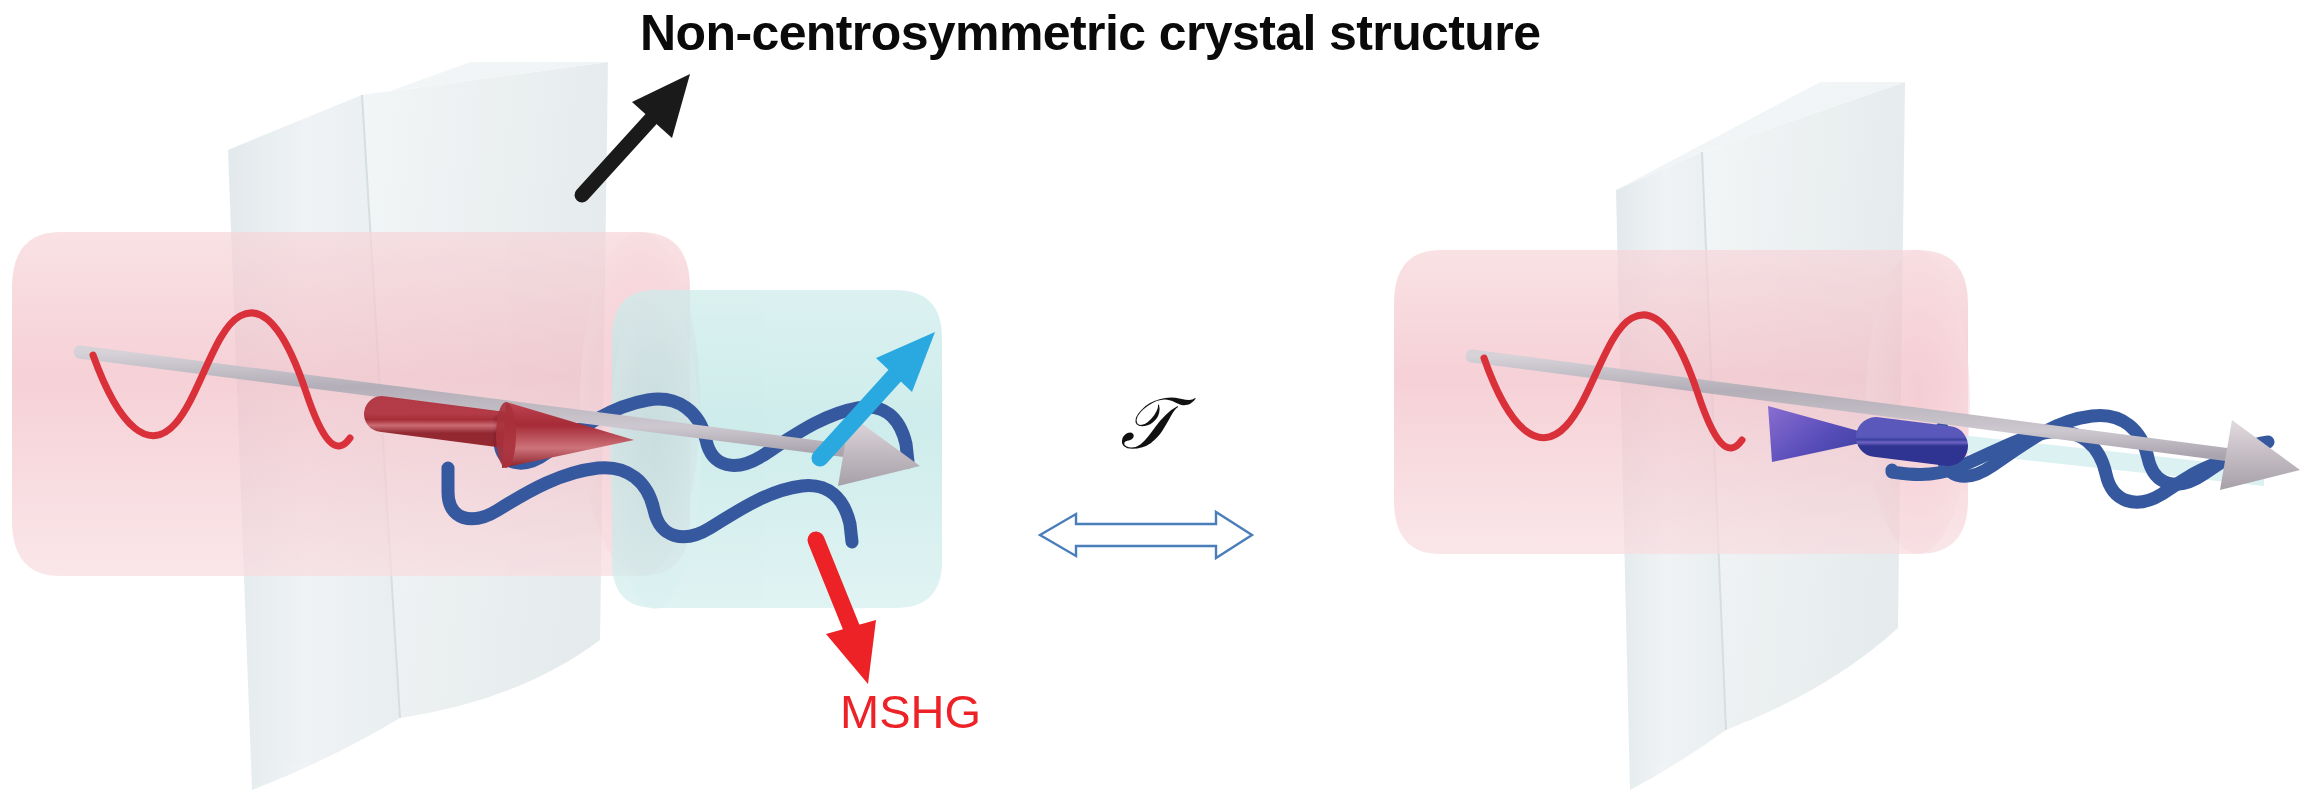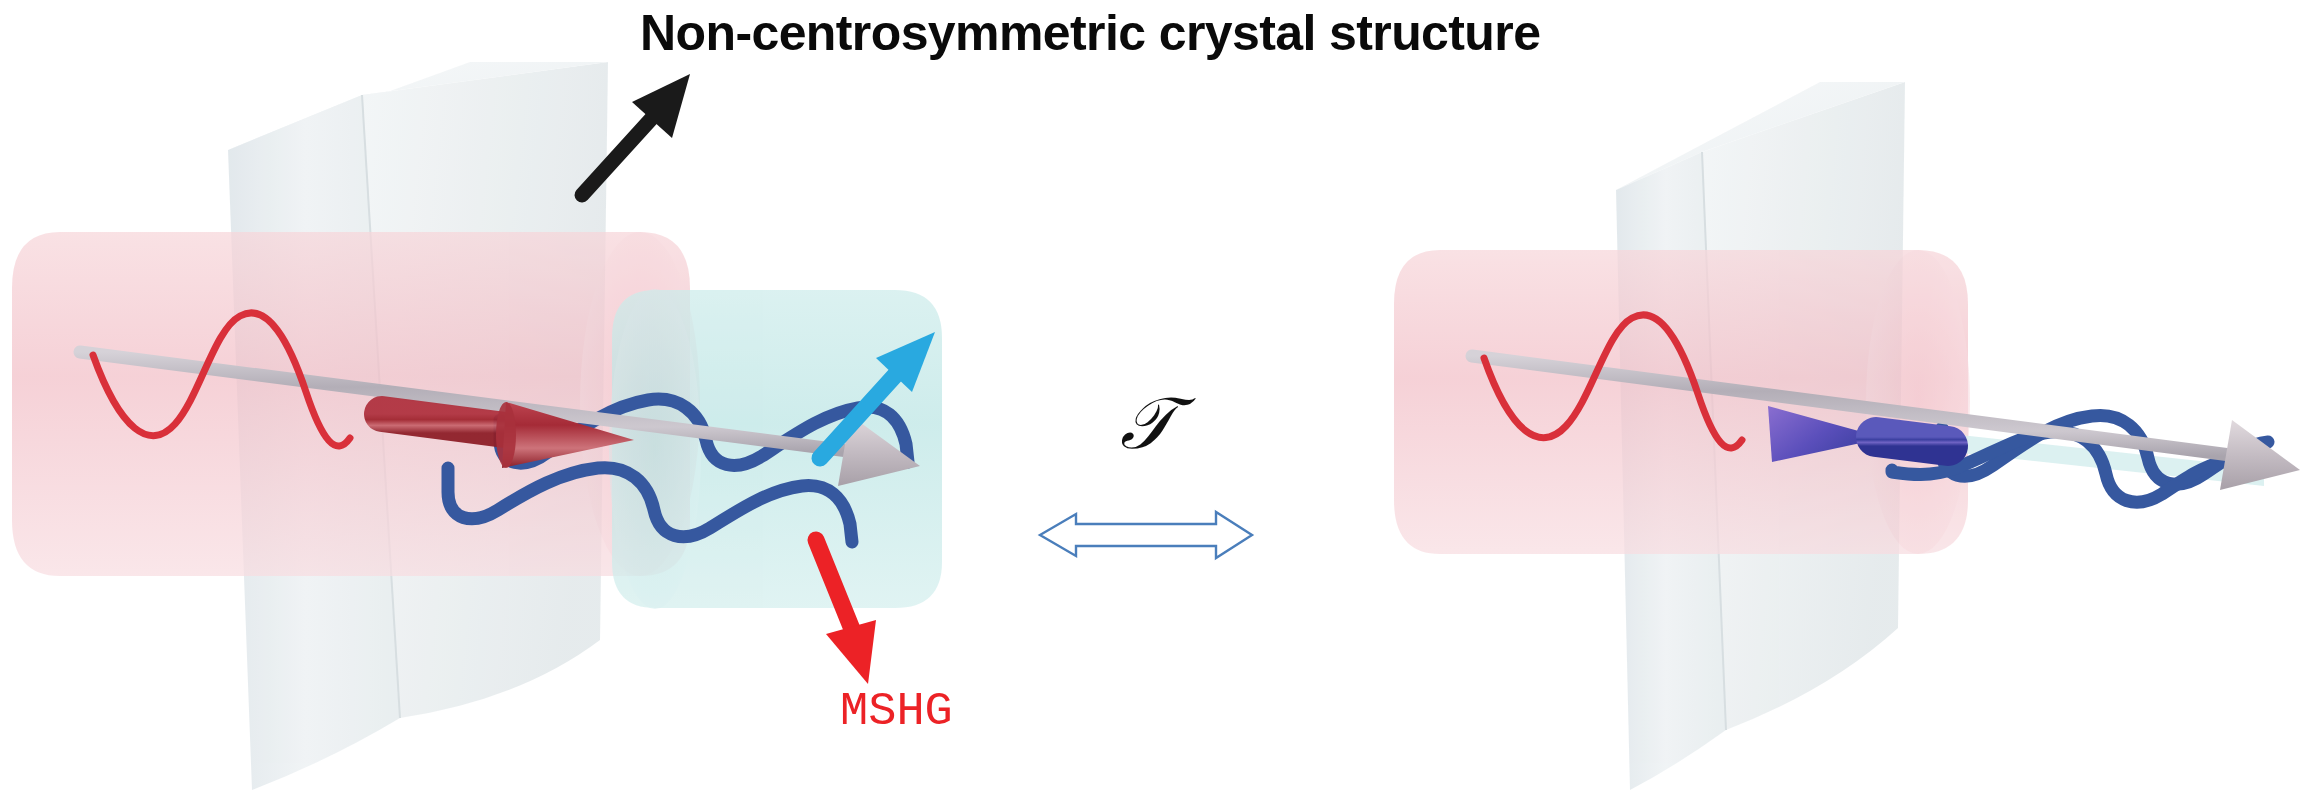--- a/index.html
+++ b/index.html
@@ -44,21 +44,21 @@
     left: 845px;
     top: 264px;
     font-family: "Liberation Sans", sans-serif;
     font-weight: 400;
     font-size: 47px;
     color: #29a9e0;
   }
   #mshg-text {
     left: 840px;
     top: 688px;
-    font-family: Liberation Mono, monospace;
+    font-family: Liberation Sans, sans-serif;
     font-weight: 400;
     font-size: 47px;
     color: #ec2226;
   }
   #t-operator-text {
     left: 1120px;
     top: 388px;
     font-family: "Liberation Serif", serif;
     font-style: italic;
     font-size: 72px;

